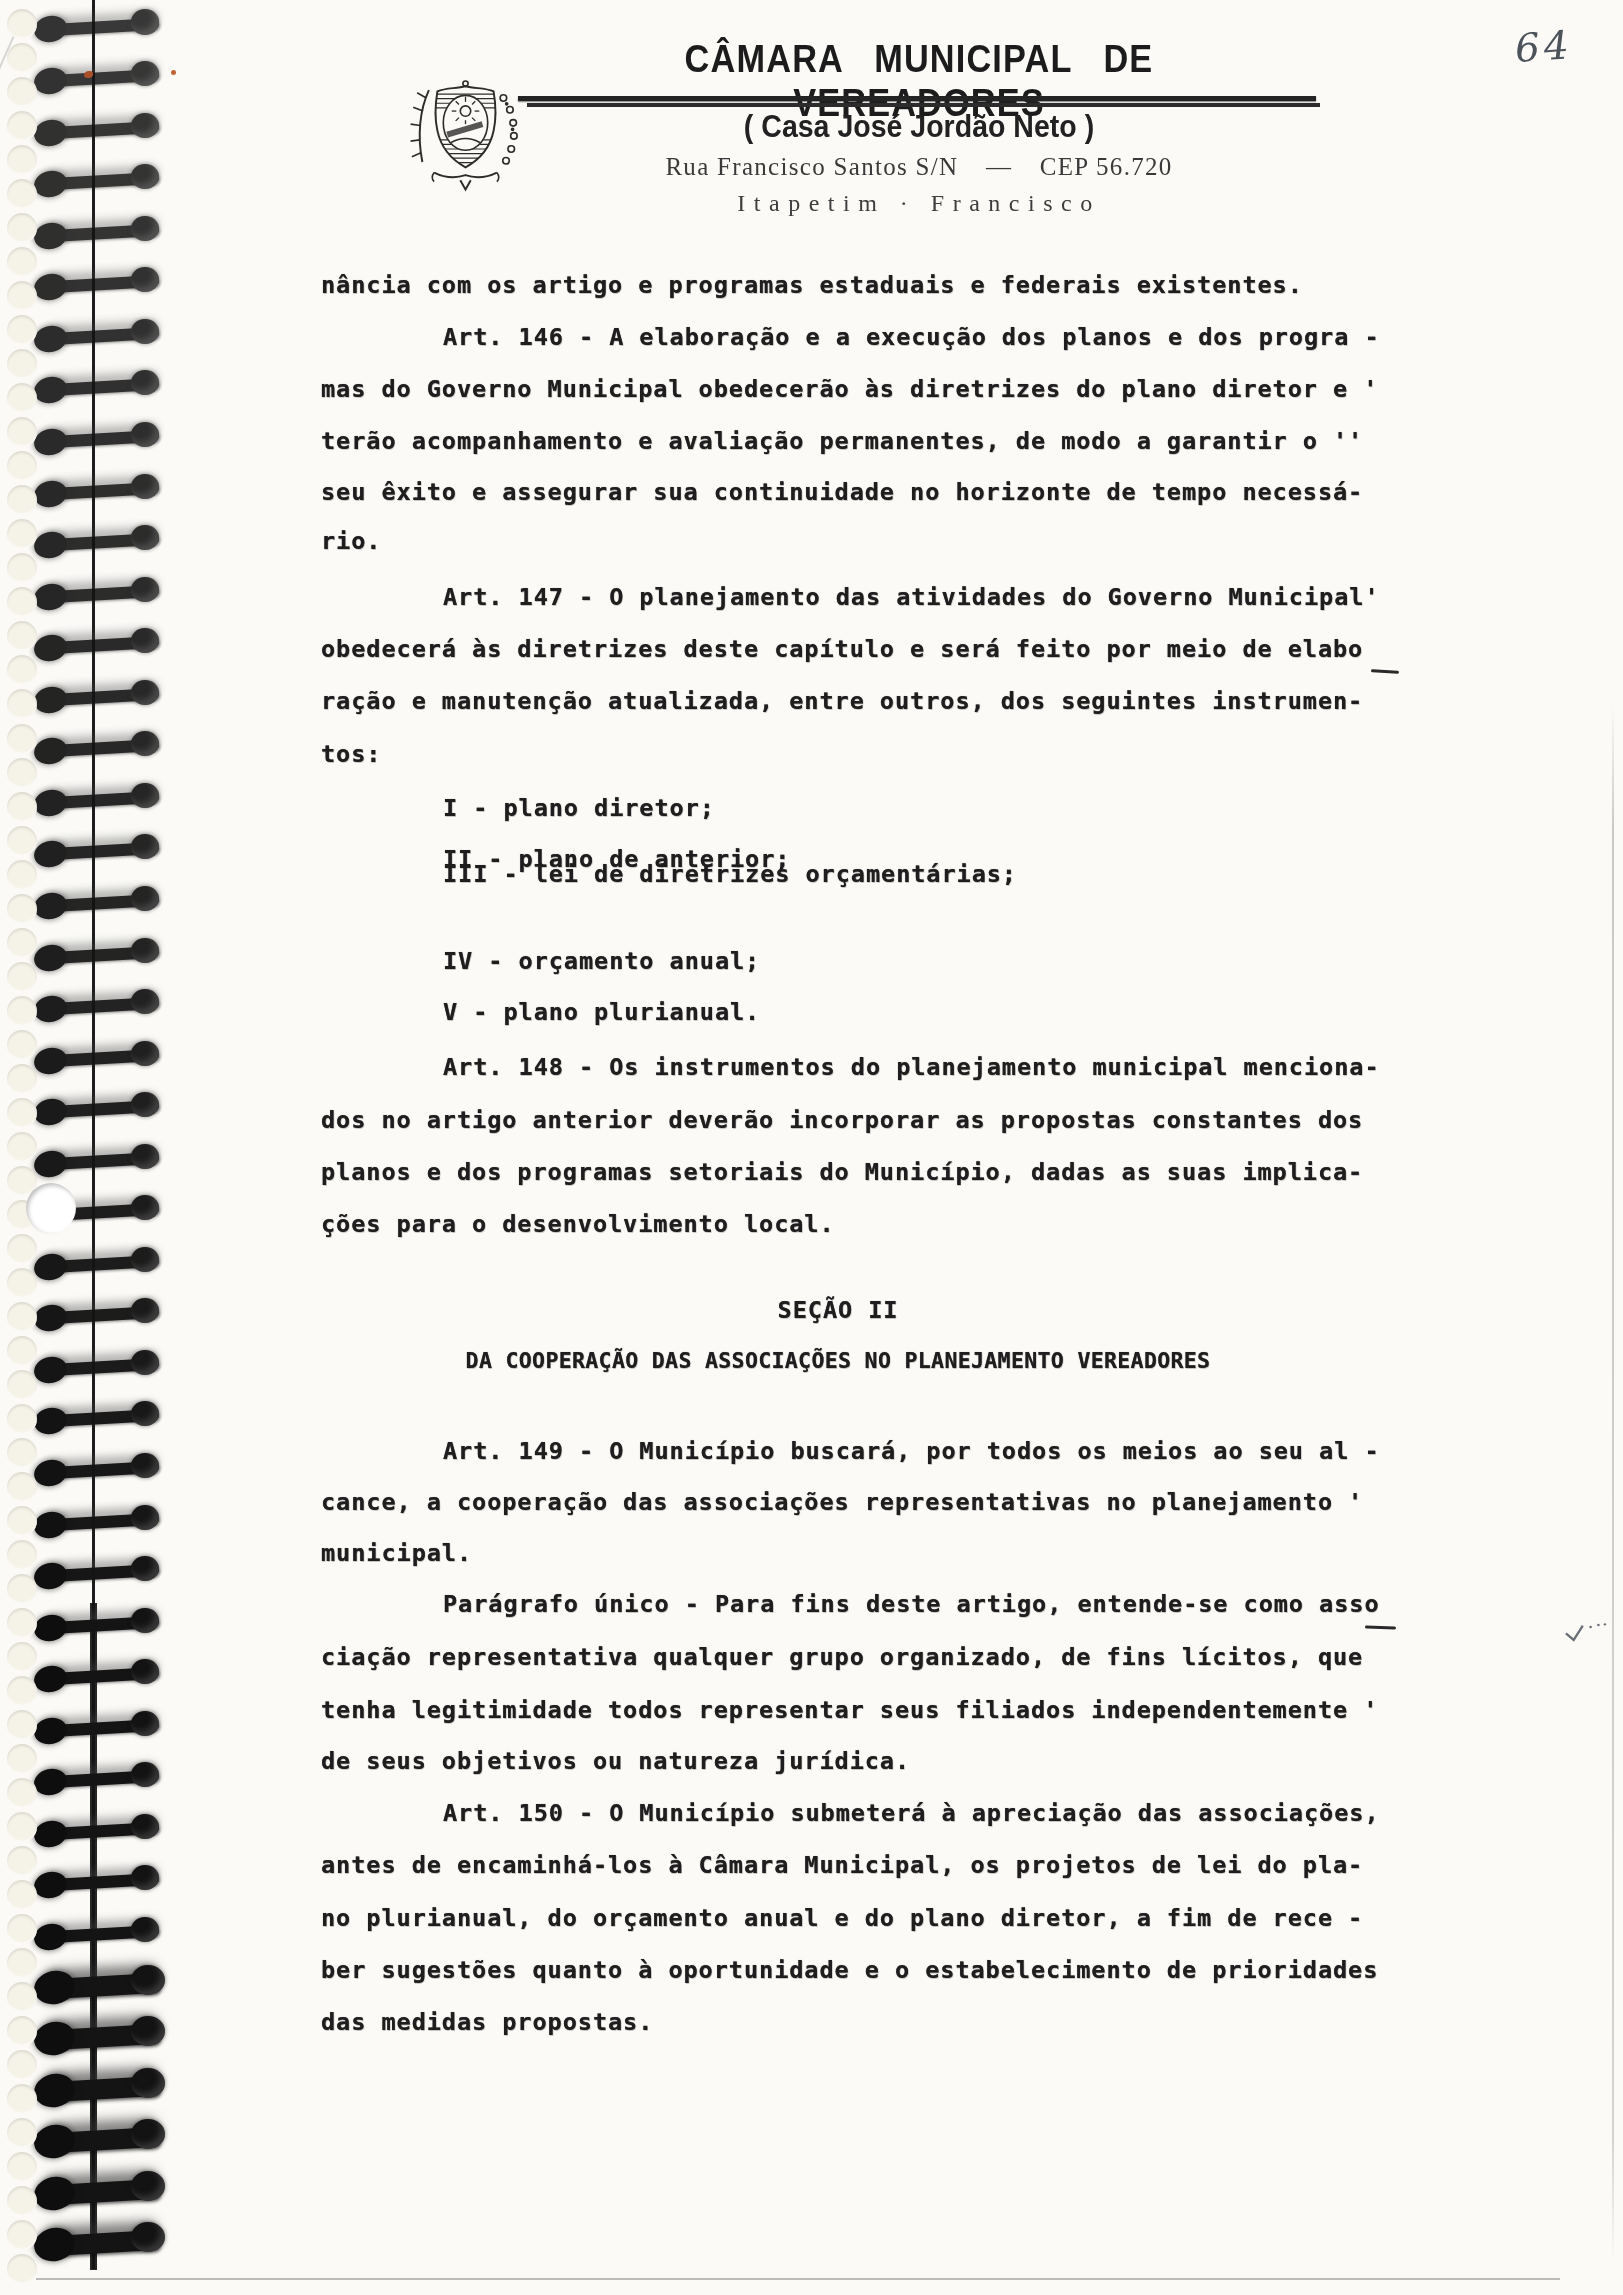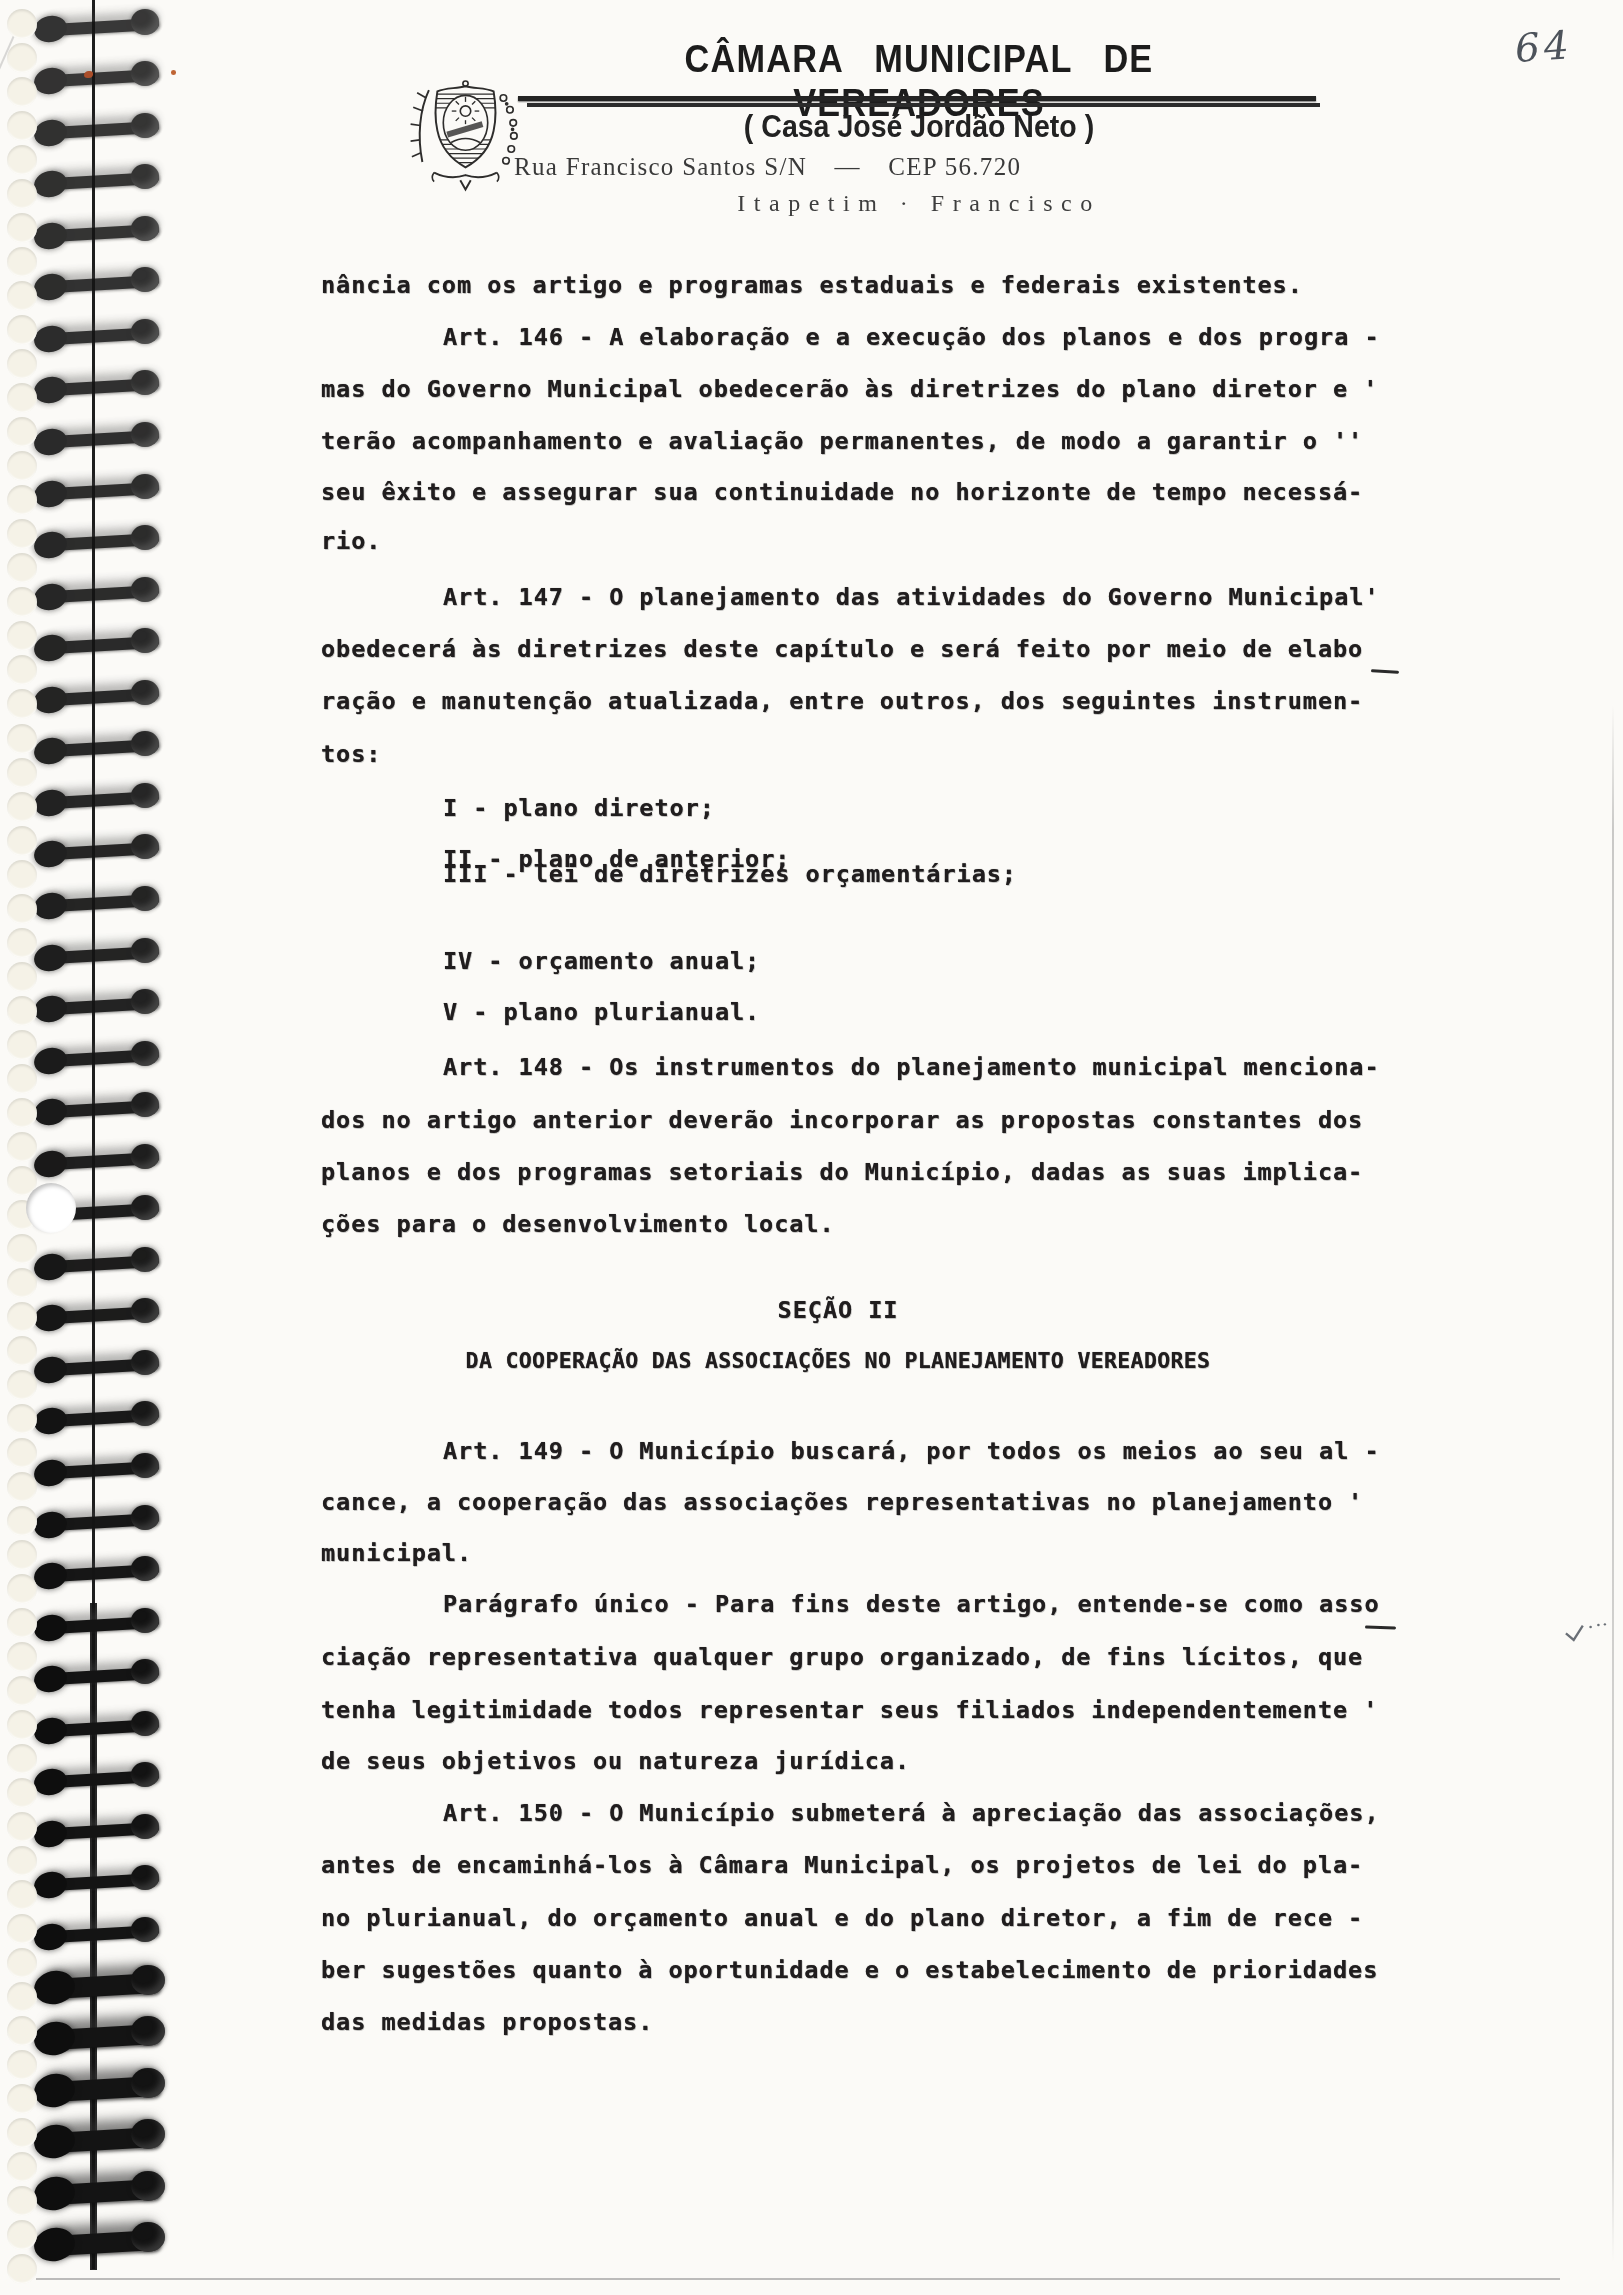--- a/index.html
+++ b/index.html
@@ -30,21 +30,21 @@
   
   .lh-title{position:absolute;left:497px;top:37px;width:844px;text-align:center;
         font-family:"Liberation Sans", sans-serif;font-weight:700;font-size:39px;color:#1c1c1c;
         letter-spacing:1.3px;word-spacing:23.6px;transform:scaleX(.88);transform-origin:center;}
   .lh-underline{position:absolute;left:518px;top:96px;width:798px;}
   .lh-underline .b1{height:4.6px;background:#242424;box-shadow:0 0.7px 1.3px rgba(40,40,40,.6);}
   .lh-underline .b2{height:3.9px;background:#2c2c2c;margin-top:2.6px;margin-left:9.2px;width:calc(100% - 5.2px);}
   .lh-house{position:absolute;left:497px;top:109px;width:844px;text-align:center;
         font-family:"Liberation Sans", sans-serif;font-weight:700;font-size:31px;color:#222;
         transform:scaleX(.92);transform-origin:center;}
-  .lh-address{position:absolute;left:514px;top:153px;width:844px;text-align:left;
+  .lh-address{position:absolute;left:497px;top:153px;width:844px;text-align:center;
         font-family:"Liberation Serif", serif;font-size:25px;color:#3a3a3a;letter-spacing:1.3px;}
   .lh-address .sep{margin:0 27.5px;}
   .lh-city{position:absolute;left:497px;top:190px;width:844px;text-align:center;
         font-family:"Liberation Serif", serif;font-size:24px;color:#3e3e3e;letter-spacing:8.5px;}
   #emblem{position:absolute;left:400px;top:64px;width:131px;height:134px;}
 
   .page-number{position:absolute;left:1515px;top:23.6px;font-family:"DejaVu Serif", serif;
         font-style:italic;font-size:39px;color:#4d535b;transform:rotate(-4deg);letter-spacing:3.9px;}
 
   

